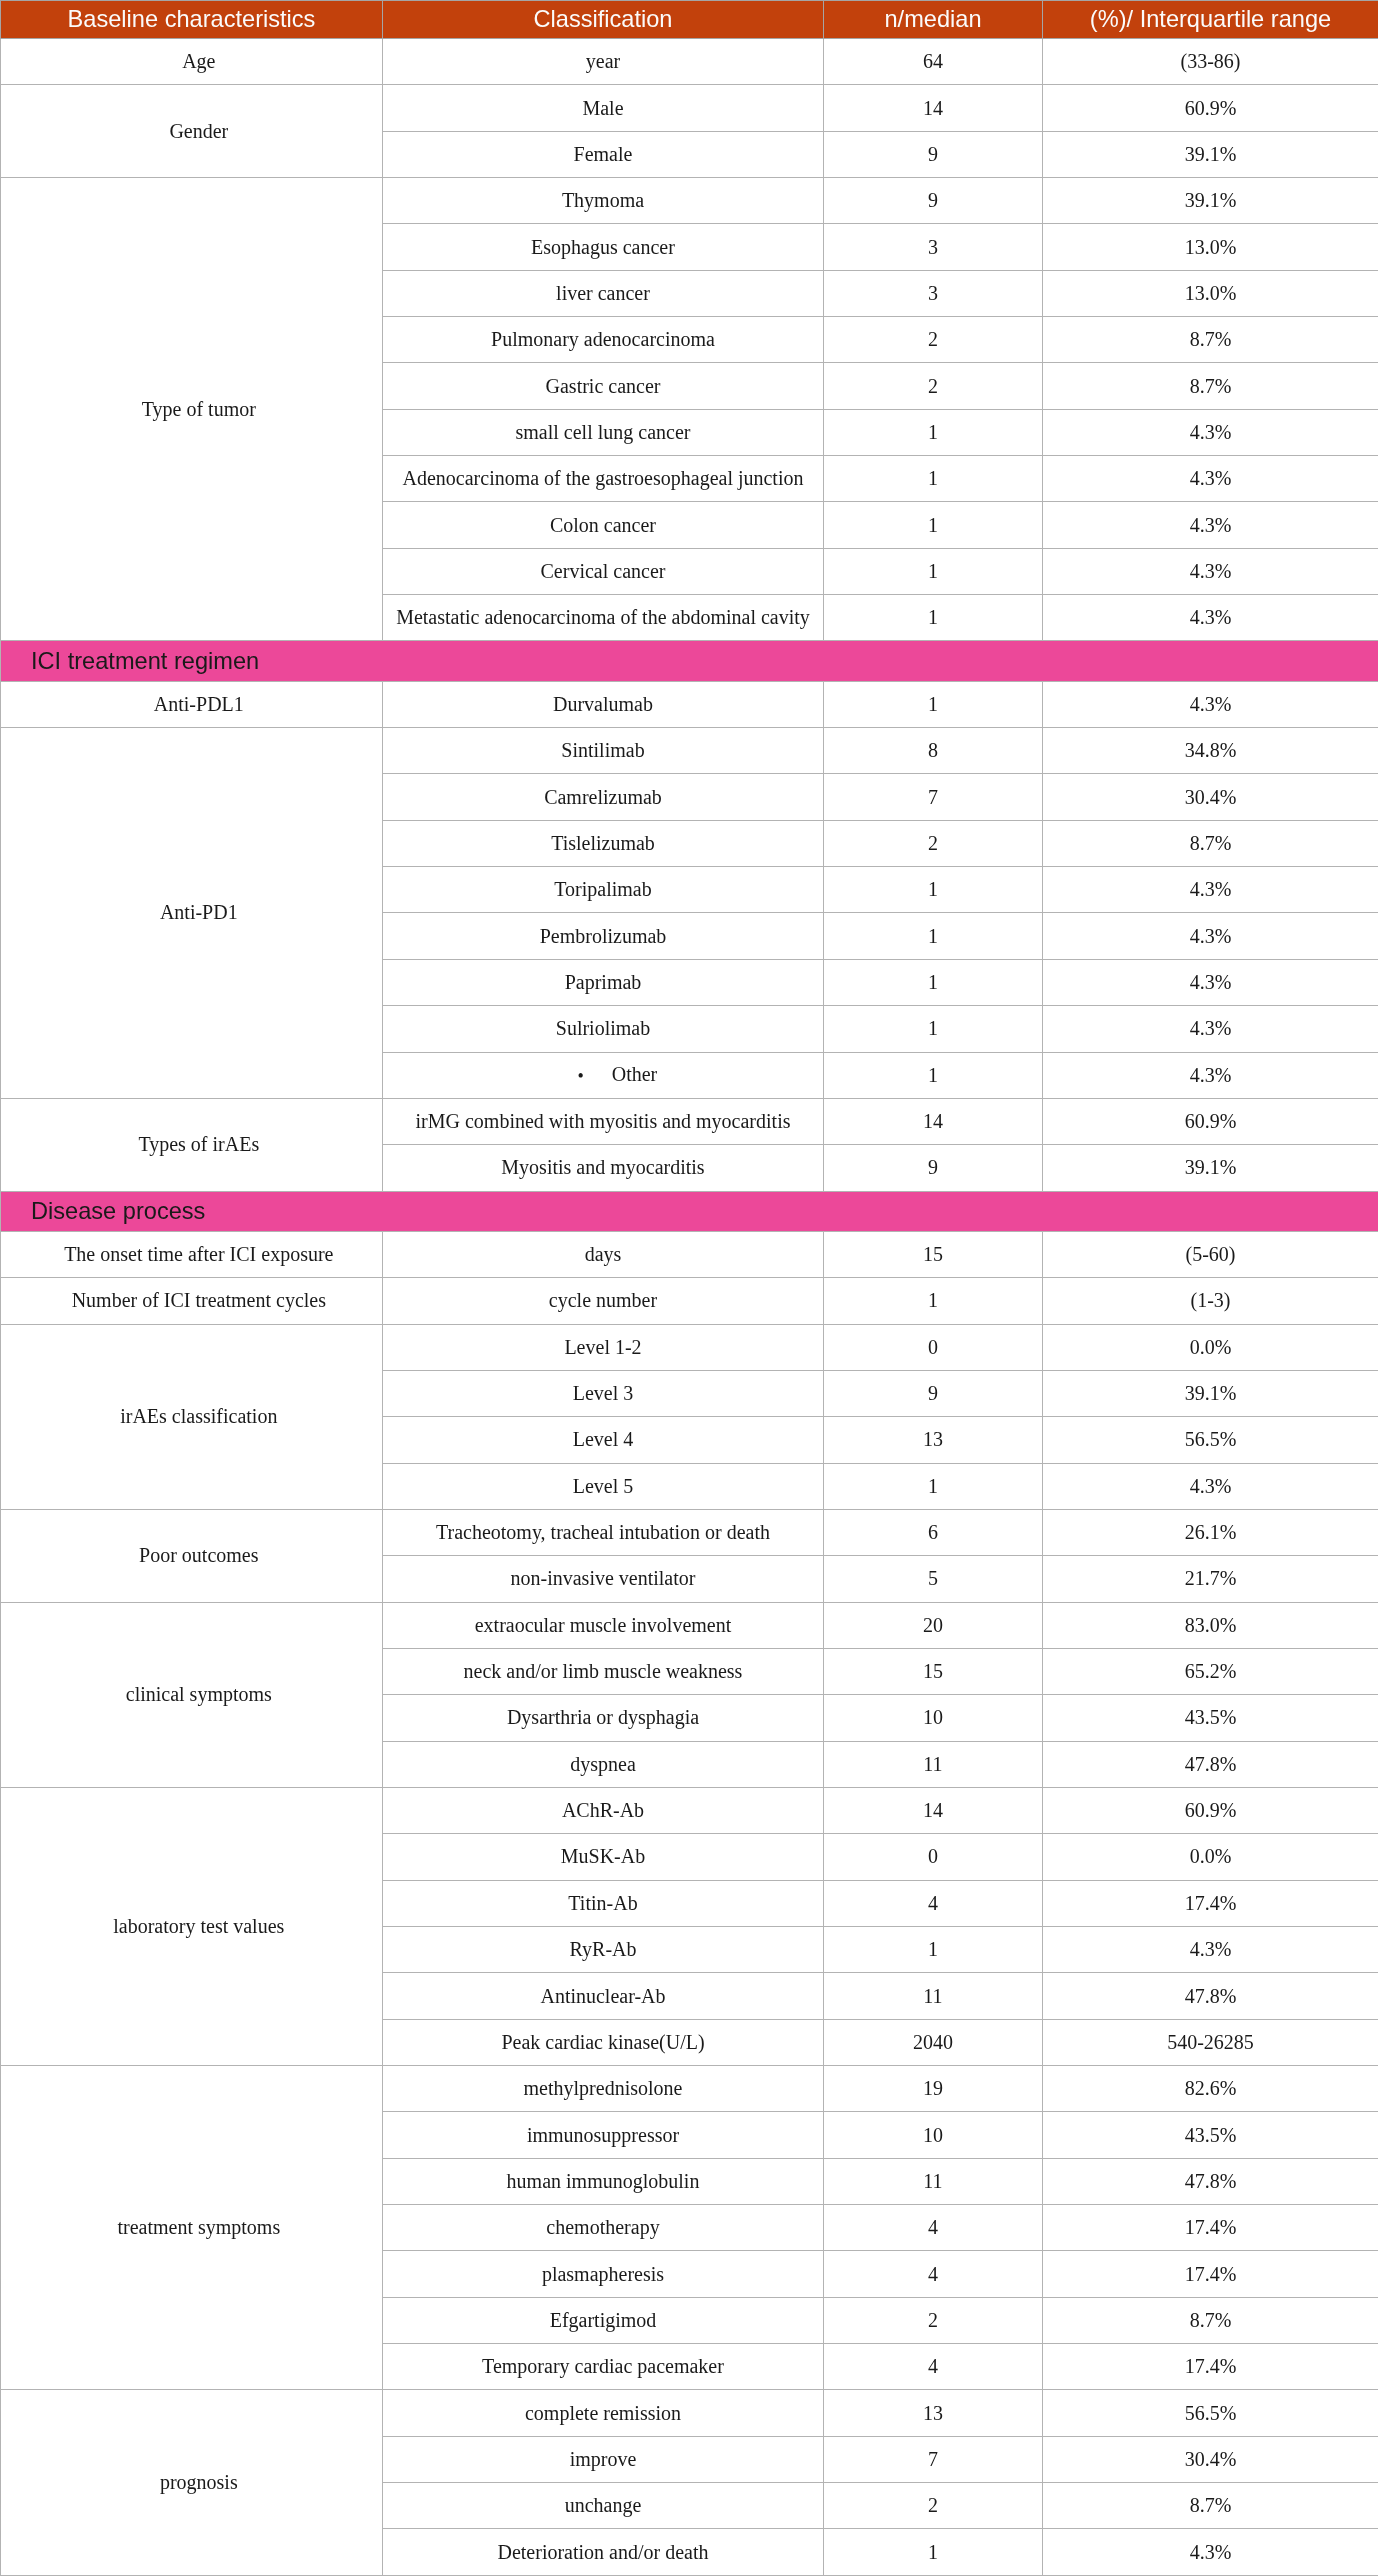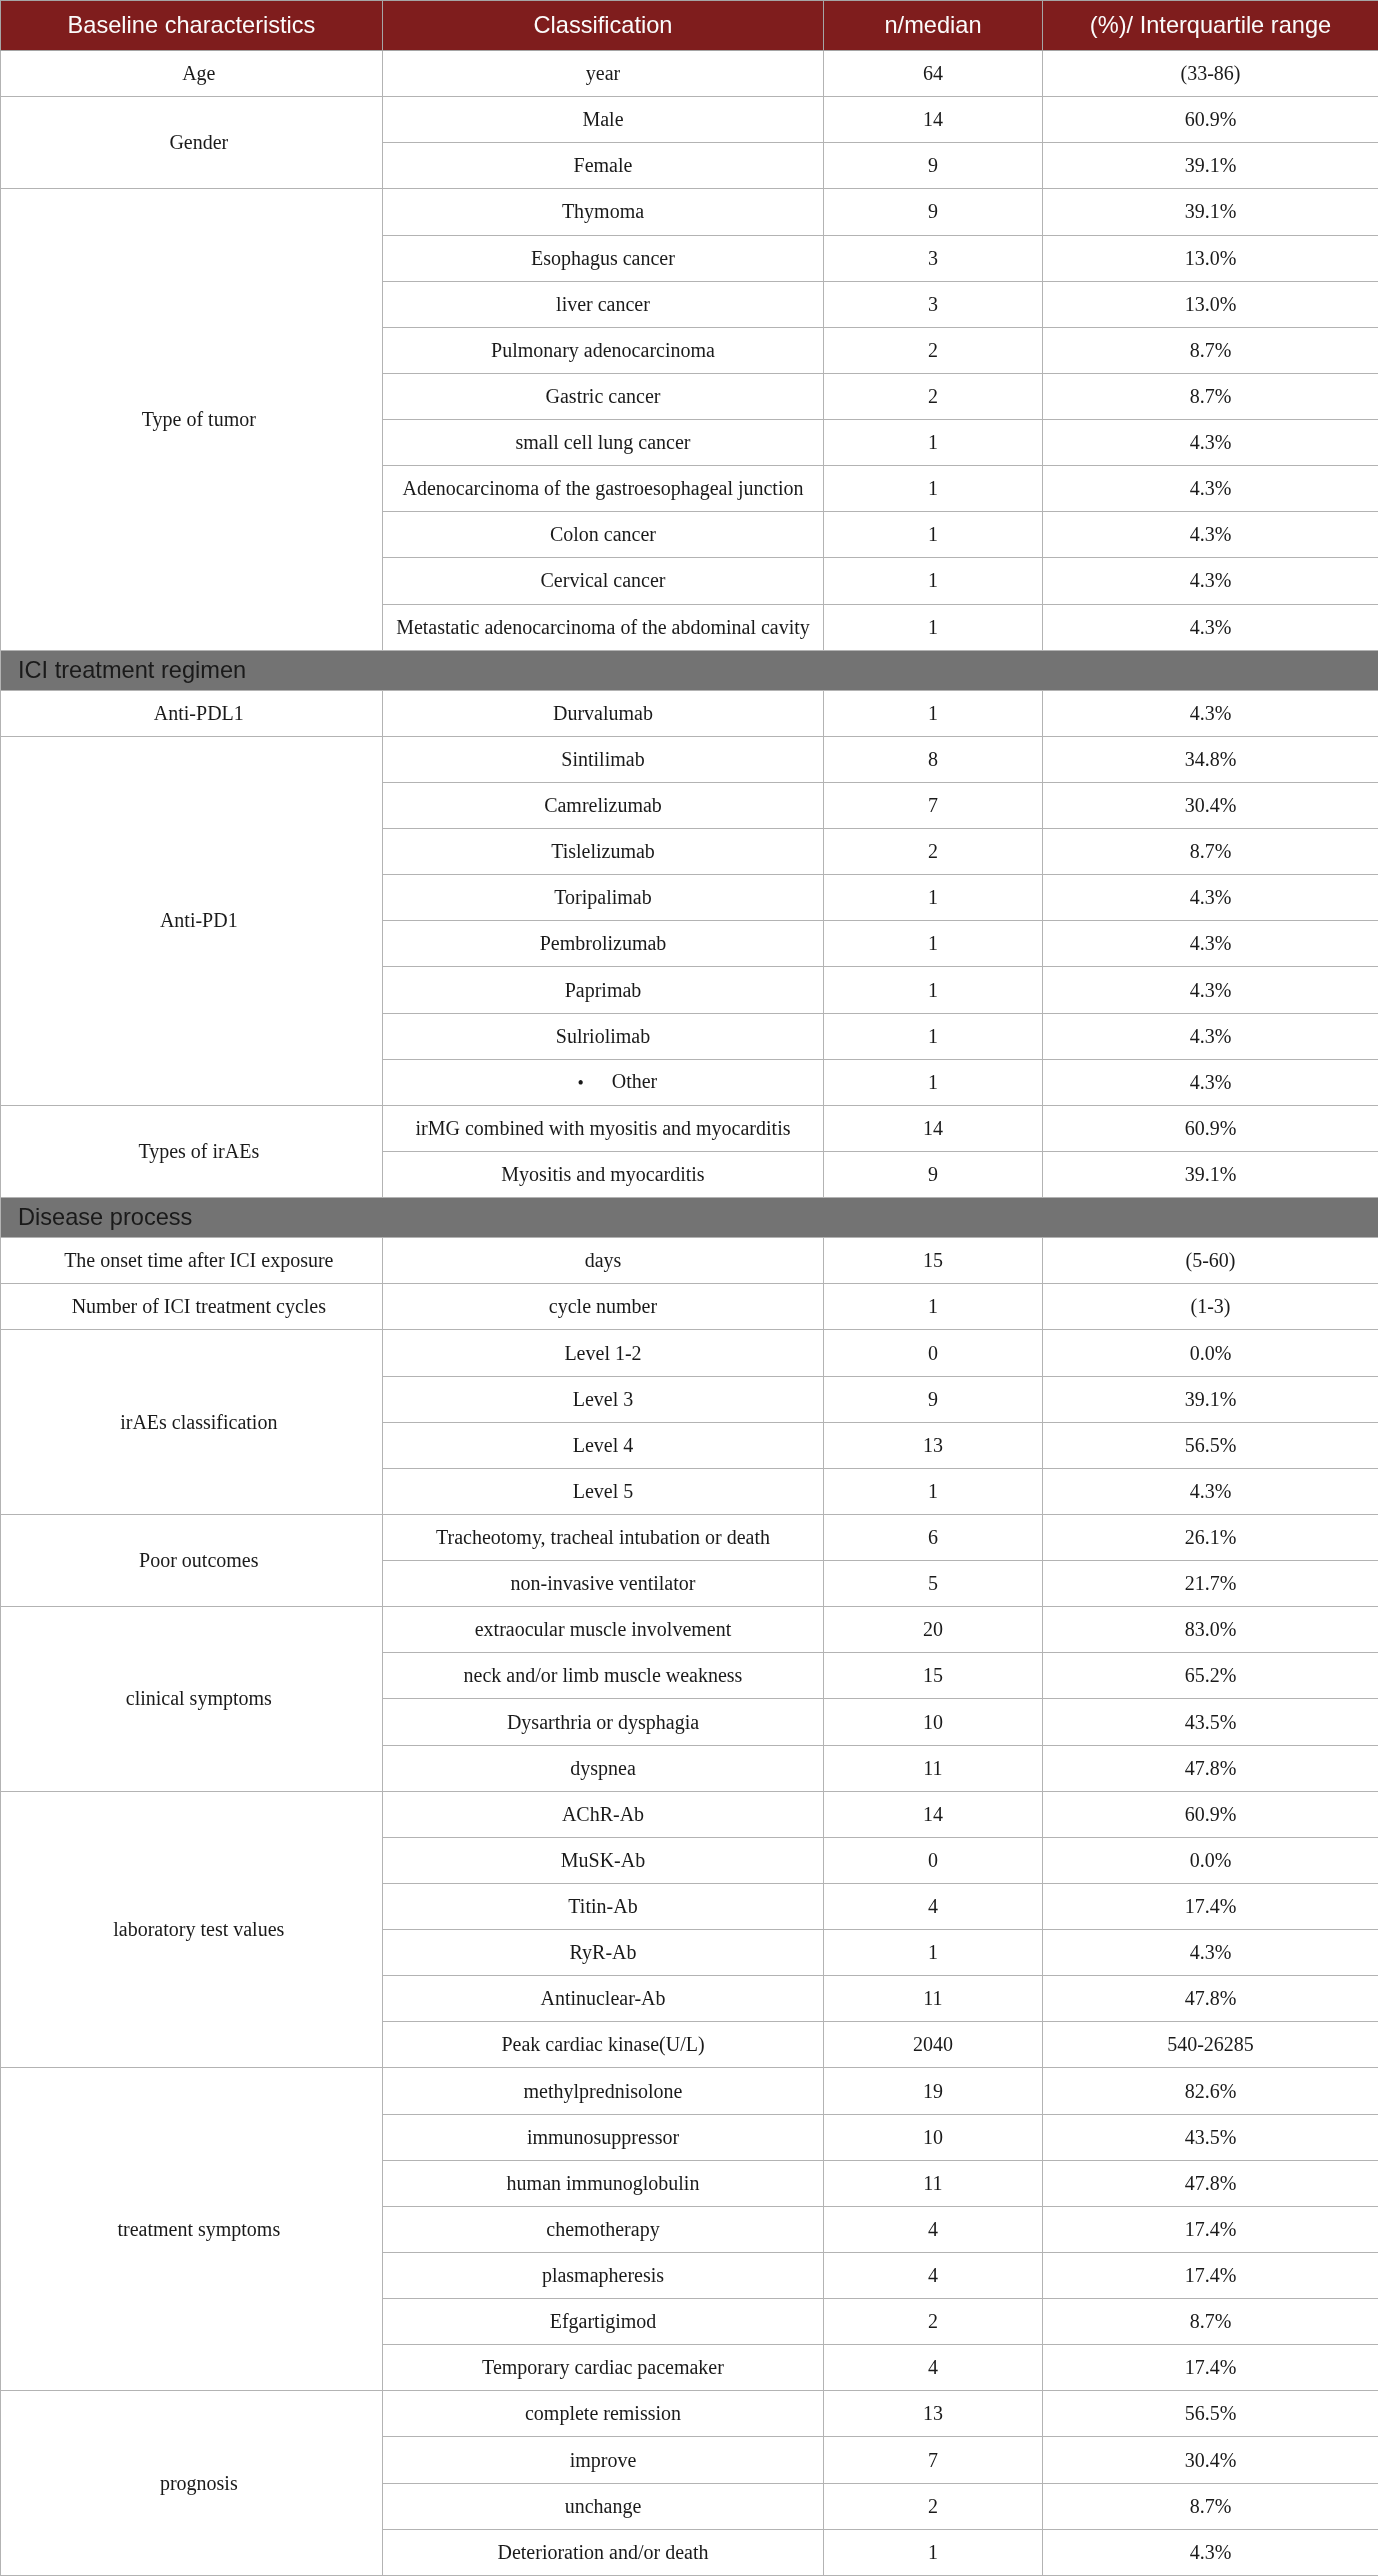--- a/index.html
+++ b/index.html
@@ -23,40 +23,40 @@
   col.c2 { width: 441px; }
   col.c3 { width: 219px; }
   col.c4 { width: 336px; }
   th, td {
     border: 0.9px solid #b3b3b3;
     text-align: center;
     vertical-align: middle;
     overflow: hidden;
   }
   thead th {
-    background: #7f1d1d;
+    background: #c2410c;
     color: #fbfbfb;
     font-family: "Liberation Sans", sans-serif;
     font-weight: 400;
     font-size: 23.6px;
-    height: 50px;
+    height: 38px;
     border-color: #a5a5a5;
   }
   td {
     font-size: 20px;
     background: #ffffff;
     padding: 3.8px 9.4px;
   }
   tr.data-row { height: 46px; }
   td.section-cell {
-    background: #737373;
+    background: #ec4899;
     text-align: left;
     font-family: "Liberation Sans", sans-serif;
     font-size: 23.6px;
-    padding-left: 17px;
+    padding-left: 30px;
     height: 40px;
   }
   td.group-label { background: #ffffff; padding-left: 24px; }
   td.bulleted {
     text-align: center;
     padding-left: 38px;
   }
   td.bulleted .bullet {
     display: inline-block;
     margin-right: 28px;

